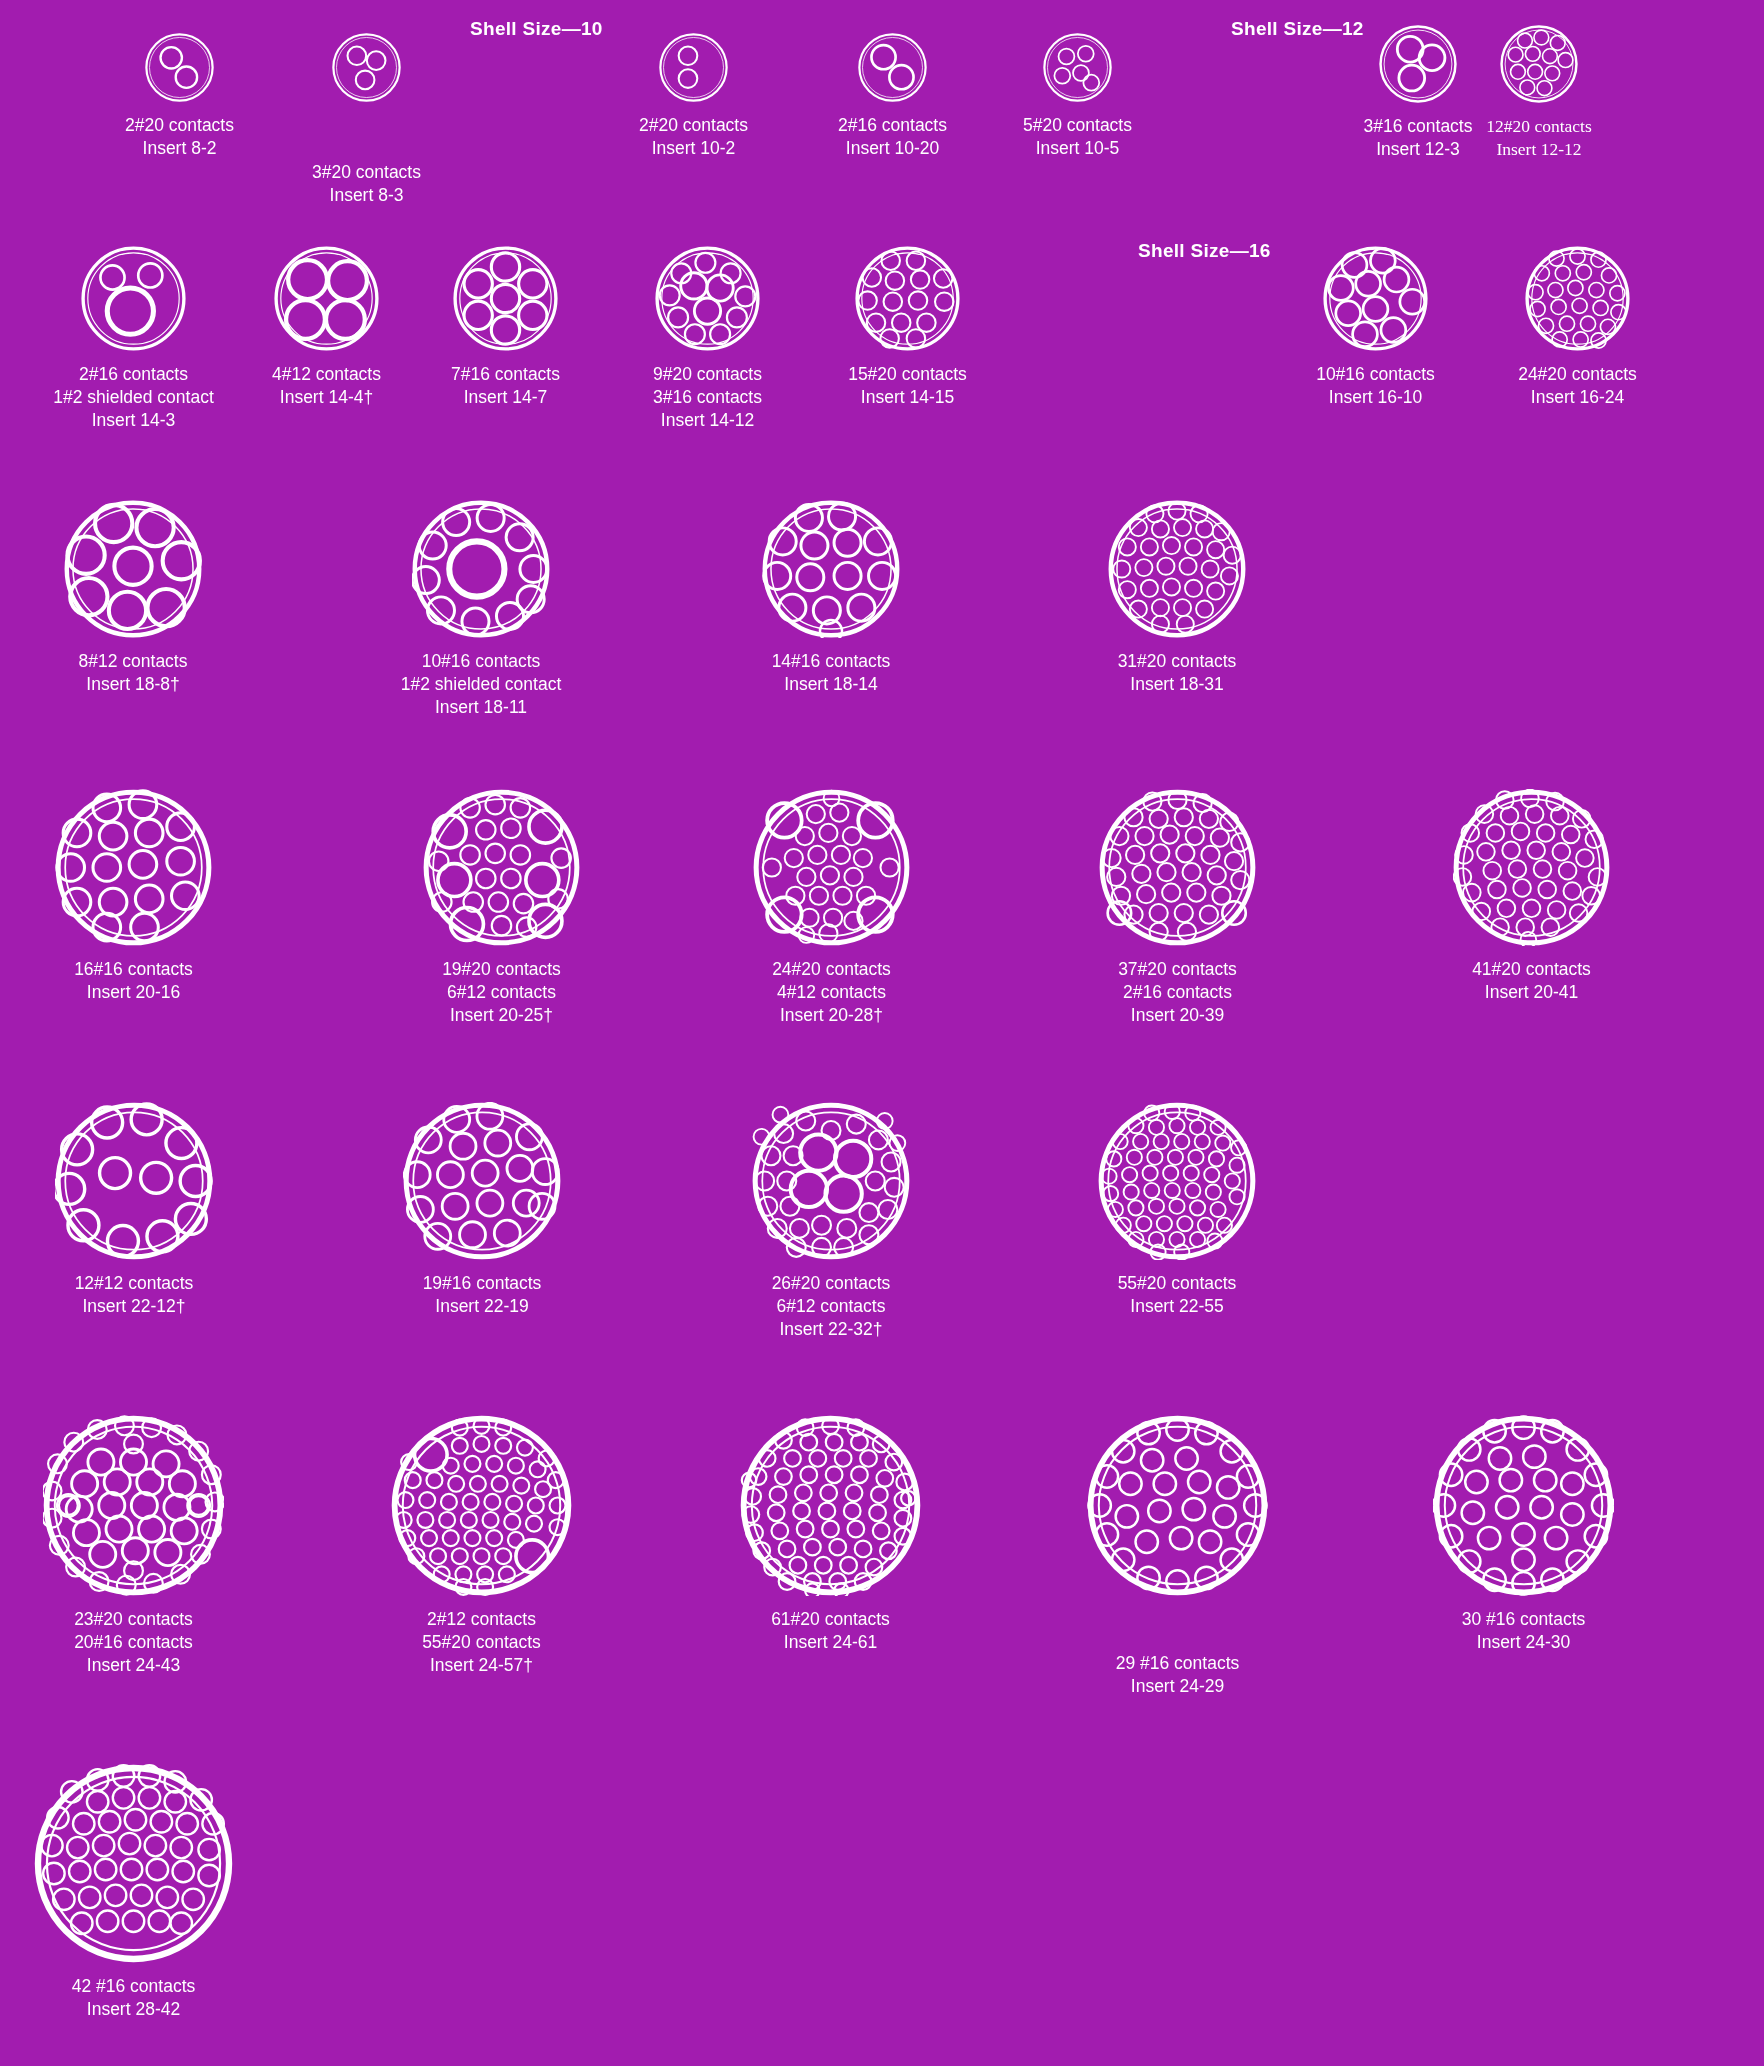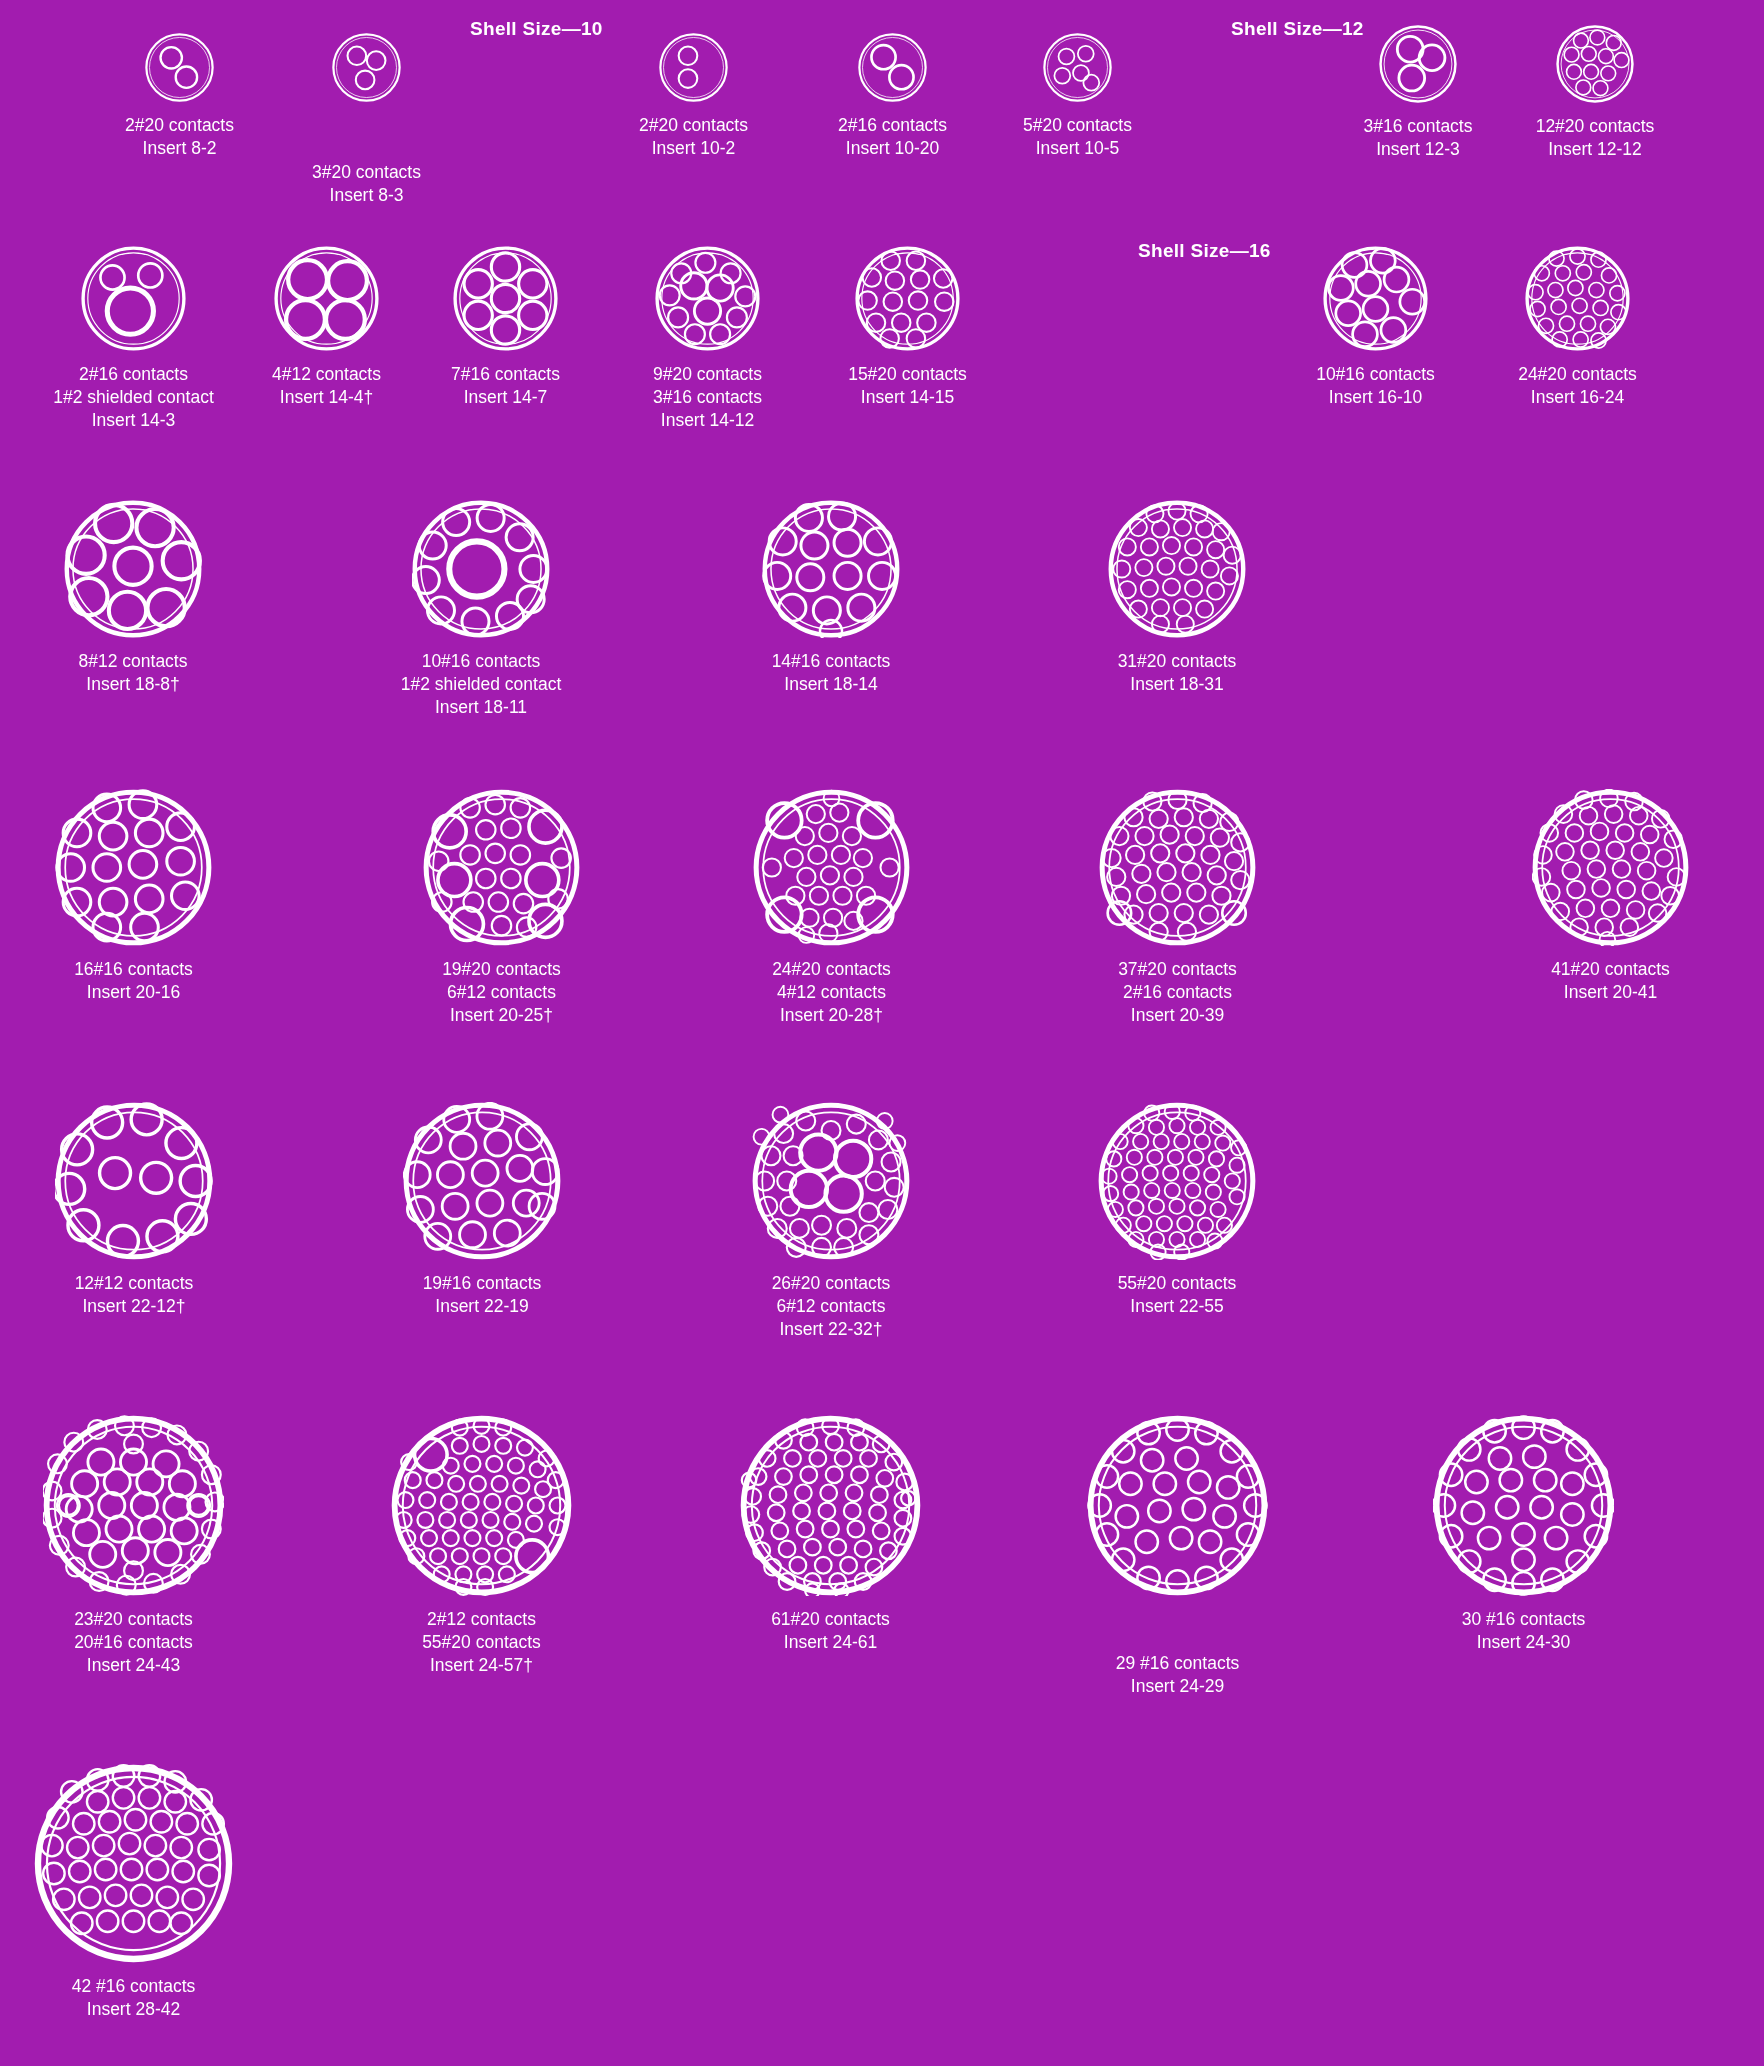--- a/index.html
+++ b/index.html
@@ -137,21 +137,21 @@
           <circle cx="40.00" cy="31.00" r="16.50" fill="none" stroke="#ffffff" stroke-width="3.63"></circle>
           <circle cx="68.00" cy="42.00" r="16.50" fill="none" stroke="#ffffff" stroke-width="3.63"></circle>
           <circle cx="42.00" cy="68.00" r="16.50" fill="none" stroke="#ffffff" stroke-width="3.63"></circle>
         </svg>
       </div>
       <div class="insert-caption">
         <span class="line">3#16 contacts</span>
         <span class="line">Insert 12-3</span>
       </div>
     </div>
-    <div class="insert-cell" style="left: 1556px; top: 25px; width: 78px;">
+    <div class="insert-cell" style="left: 1500px; top: 25px; width: 78px; font-family: Liberation Serif, serif;">
       <div class="insert-art">
         <svg width="78" height="78" viewBox="0 0 100 100">
           <circle cx="50" cy="50" r="48" fill="none" stroke="#ffffff" stroke-width="3.2"></circle>
           <circle cx="50" cy="50" r="43.5" fill="none" stroke="#ffffff" stroke-width="1.1"></circle>
           <circle cx="32.00" cy="20.00" r="9.50" fill="none" stroke="#ffffff" stroke-width="2.09"></circle>
           <circle cx="53.00" cy="16.00" r="9.50" fill="none" stroke="#ffffff" stroke-width="2.09"></circle>
           <circle cx="74.00" cy="23.00" r="9.50" fill="none" stroke="#ffffff" stroke-width="2.09"></circle>
           <circle cx="20.00" cy="38.00" r="9.50" fill="none" stroke="#ffffff" stroke-width="2.09"></circle>
           <circle cx="42.00" cy="37.00" r="9.50" fill="none" stroke="#ffffff" stroke-width="2.09"></circle>
           <circle cx="64.00" cy="40.00" r="9.50" fill="none" stroke="#ffffff" stroke-width="2.09"></circle>
@@ -594,21 +594,21 @@
           <circle cx="86.00" cy="79.00" r="7.50" fill="none" stroke="#ffffff" stroke-width="1.65"></circle>
           <circle cx="13.00" cy="79.00" r="7.50" fill="none" stroke="#ffffff" stroke-width="1.65"></circle>
         </svg>
       </div>
       <div class="insert-caption">
         <span class="line">37#20 contacts</span>
         <span class="line">2#16 contacts</span>
         <span class="line">Insert 20-39</span>
       </div>
     </div>
-    <div class="insert-cell" style="left: 1532px; top: 789px; width: 157px;">
+    <div class="insert-cell" style="left: 1453px; top: 789px; width: 157px;">
       <div class="insert-art">
         <svg width="157" height="157" viewBox="0 0 100 100">
           <circle cx="50" cy="50" r="48" fill="none" stroke="#ffffff" stroke-width="3.2"></circle>
           <circle cx="50" cy="50" r="43.5" fill="none" stroke="#ffffff" stroke-width="1.1"></circle>
           <circle cx="33.00" cy="7.00" r="5.60" fill="none" stroke="#ffffff" stroke-width="1.23"></circle>
           <circle cx="49.00" cy="6.00" r="5.60" fill="none" stroke="#ffffff" stroke-width="1.23"></circle>
           <circle cx="65.00" cy="8.00" r="5.60" fill="none" stroke="#ffffff" stroke-width="1.23"></circle>
           <circle cx="20.00" cy="16.00" r="5.60" fill="none" stroke="#ffffff" stroke-width="1.23"></circle>
           <circle cx="36.00" cy="17.00" r="5.60" fill="none" stroke="#ffffff" stroke-width="1.23"></circle>
           <circle cx="52.00" cy="16.00" r="5.60" fill="none" stroke="#ffffff" stroke-width="1.23"></circle>

